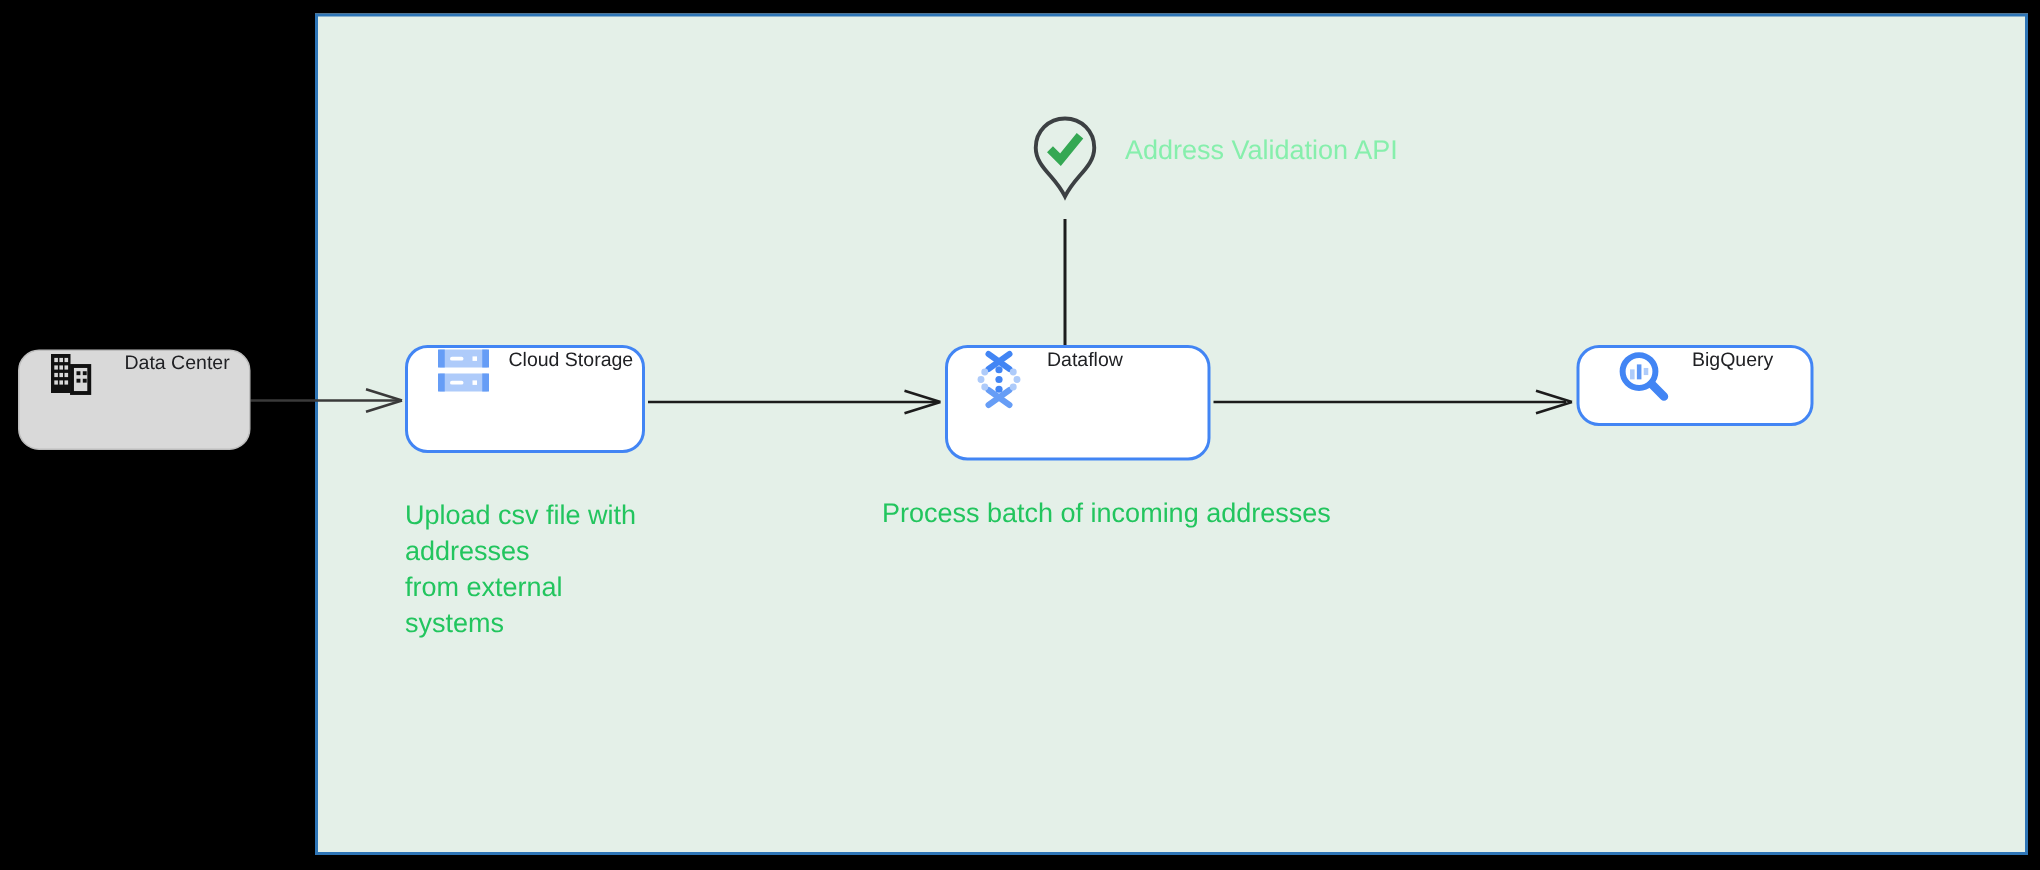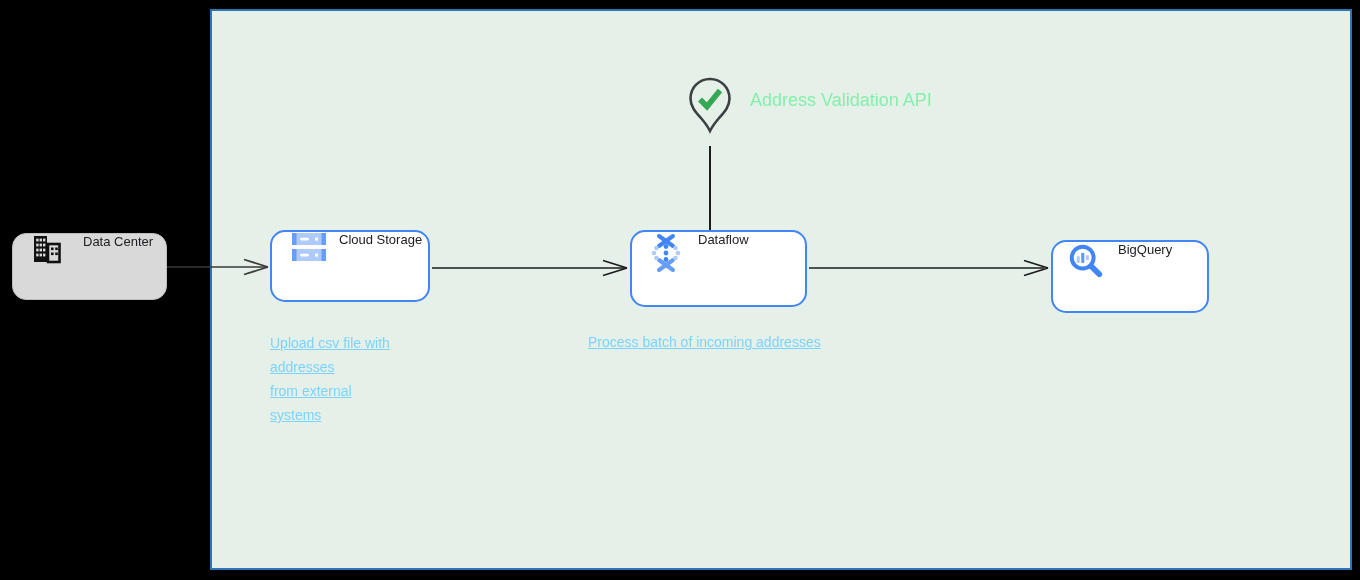--- a/index.html
+++ b/index.html
@@ -25,26 +25,25 @@
   }
   .node .label{font-size:13px;color:#202124;}
   .node .icon{display:inline-flex;flex:0 0 auto;}
   #node-data-center{
     left:12px;top:233px;width:155px;height:67px;
     background:#d9d9d9;border:1px solid #bdbdbd;border-radius:14px;
     padding-left:18px;gap:20px;
   }
   #node-cloud-storage{left:270px;top:230px;width:160px;height:72px;padding-left:20px;gap:13px;}
   #node-dataflow{left:630px;top:230px;width:177px;height:77px;padding-left:14px;gap:12px;}
-  #node-bigquery{left:1051px;top:240px;width:158px;height:73px;padding-left:14px;gap:13px;}
+  #node-bigquery{left:1051px;top:230px;width:158px;height:54px;padding-left:24px;gap:13px;}
   .caption{
     position:absolute;z-index:3;
-    font-size:14px;line-height:24px;color:#7dd3fc;
+    font-size:18px;line-height:24px;color:#22c55e;
     white-space:pre-line;
-    text-decoration:underline;
   }
   #caption-upload{left:270px;top:331px;width:220px;}
   #caption-process{left:588px;top:330px;white-space:nowrap;}
   #caption-store{left:988px;top:330px;white-space:nowrap;}
   .api-pin{position:absolute;left:686px;top:76px;z-index:3;}
   .api-label{
     position:absolute;left:750px;top:89px;width:190px;z-index:3;
     font-size:18px;line-height:23px;color:#86efac;
   }
 </style>

